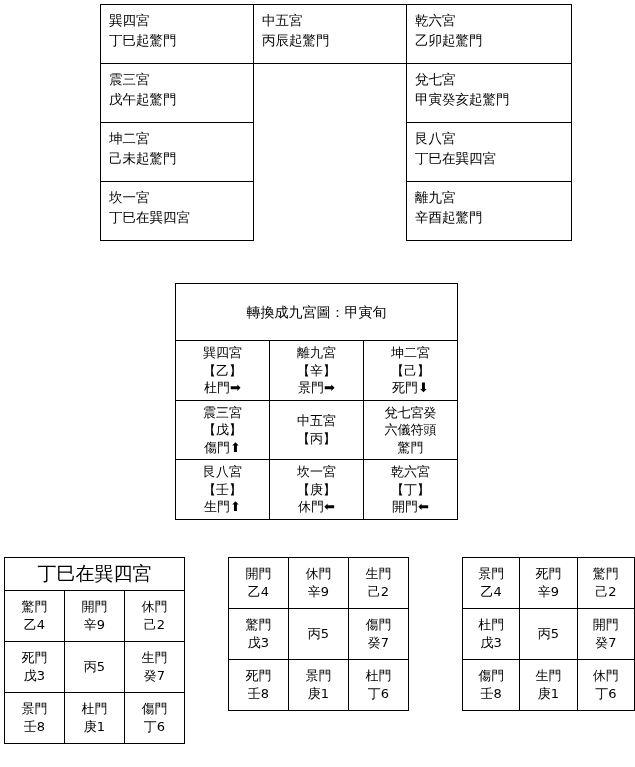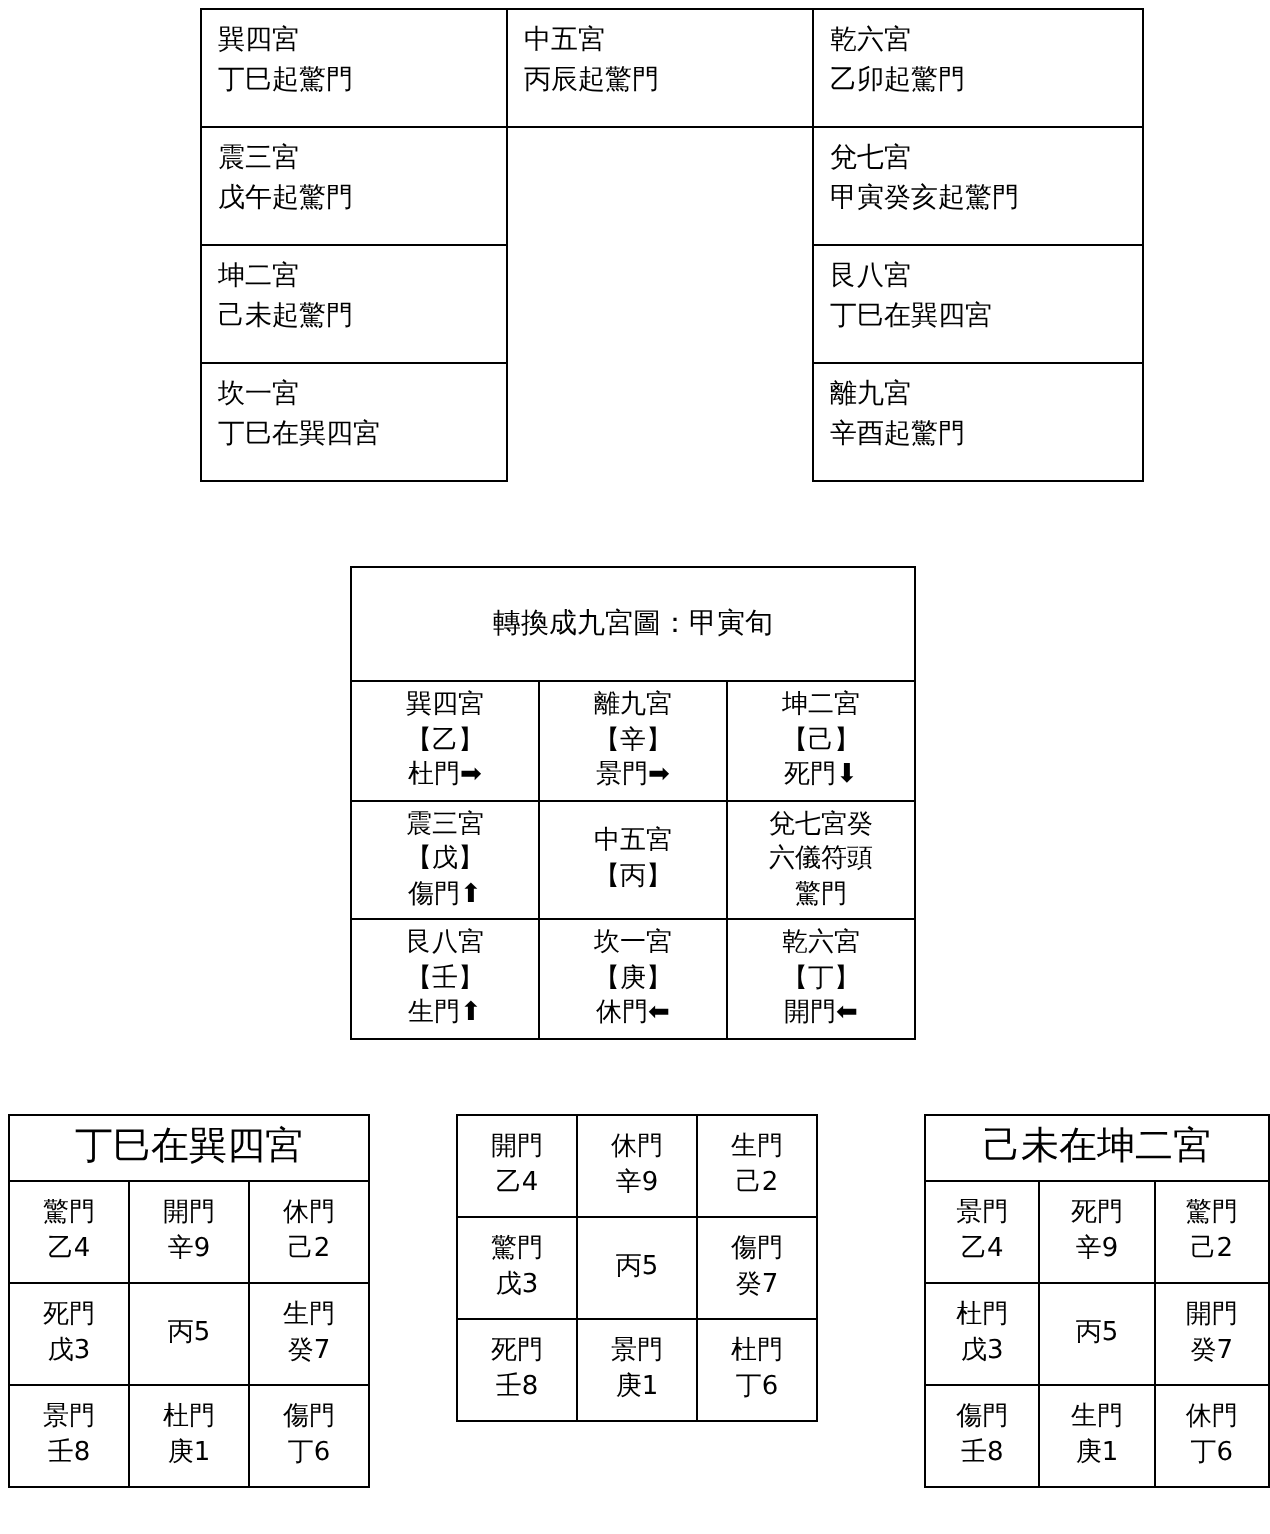--- a/index.html
+++ b/index.html
@@ -319,23 +319,20 @@
           <span class="bl">丁6</span>
         </td>
       </tr>
     </tbody>
       </table>
   </div>
 
   <div class="bot b3">
     <table>
       <tbody>
-          <tr>
-        <td class="bot-title" colspan="3">己未在坤二宮</td>
-      </tr>
       <tr>
         <td>
           <span class="bl">景門</span>
           <span class="bl">乙4</span>
         </td>
         <td>
           <span class="bl">死門</span>
           <span class="bl">辛9</span>
         </td>
         <td>

